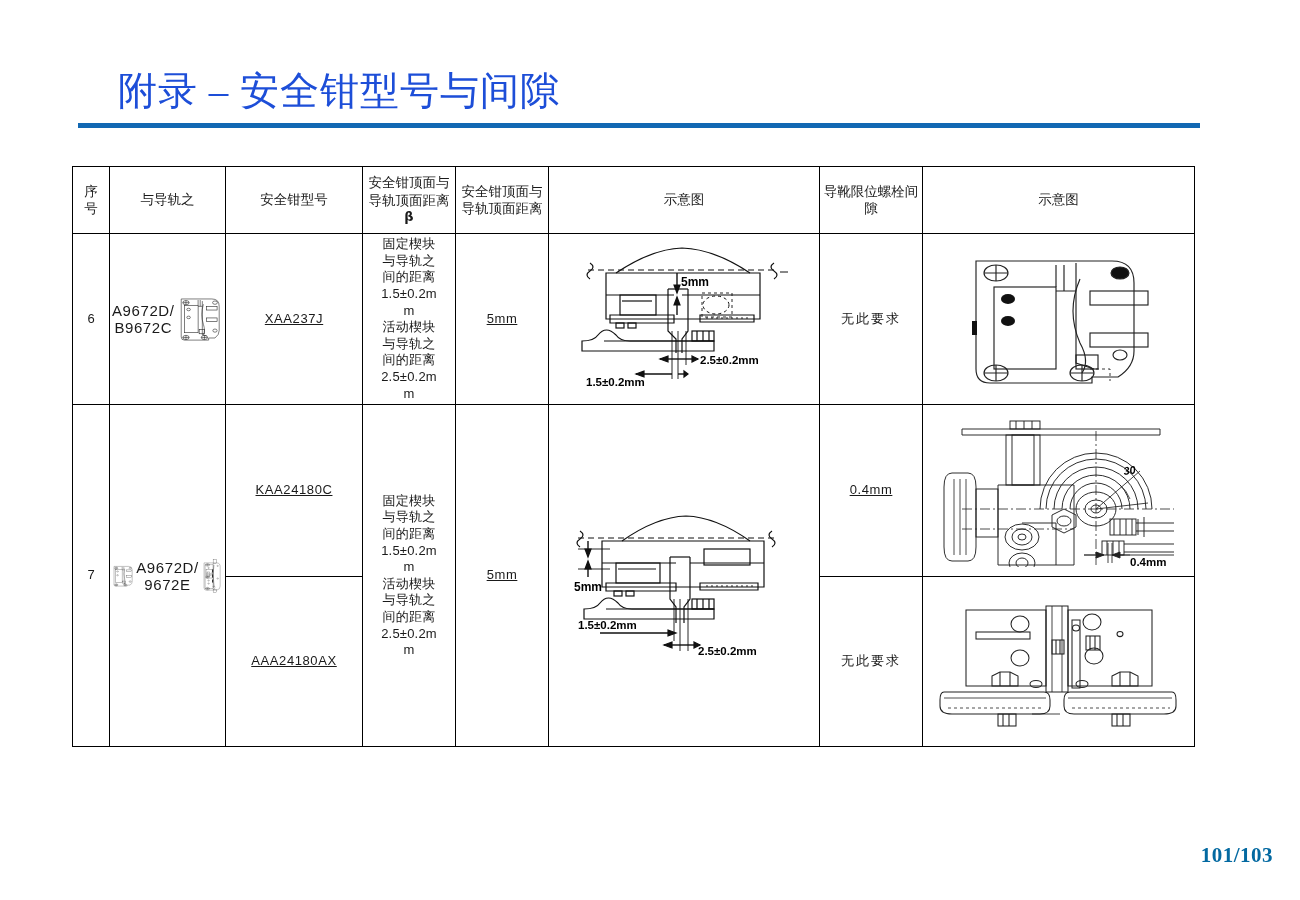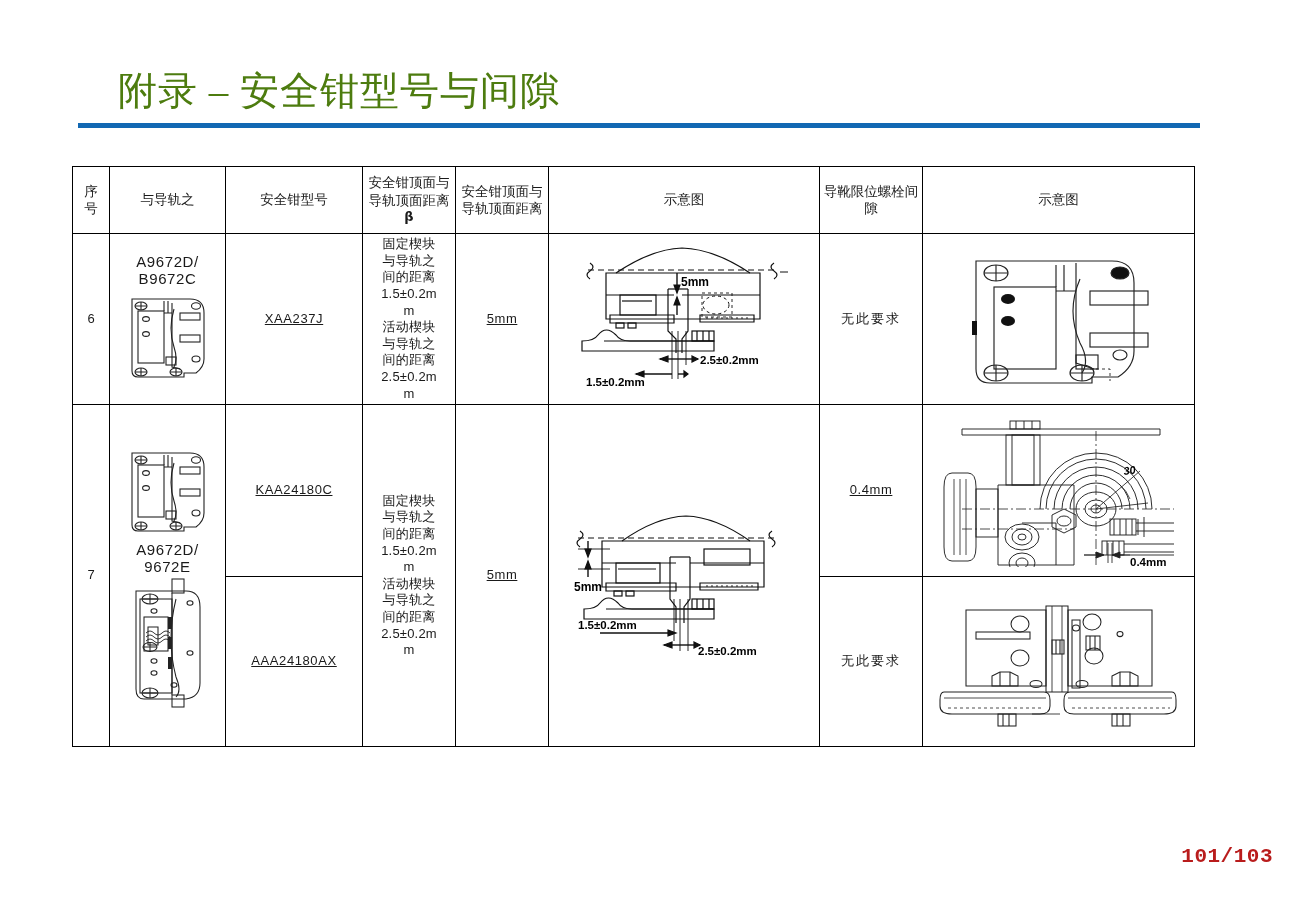--- a/index.html
+++ b/index.html
@@ -18,21 +18,21 @@
 
   
   .slide-title {
     position: absolute;
     left: 118px;
     top: 64px;
     font-size: 39px;
     font-family: "Liberation Serif", "DejaVu Serif", serif;
     font-weight: 400;
     letter-spacing: 1px;
-    color: #4d7c0f;
+    color: #1d4ed8;
     white-space: nowrap;
   }
   .title-rule {
     position: absolute;
     left: 78px;
     top: 123px;
     width: 1122px;
     height: 5px;
     background: #1268b3;
   }
@@ -85,21 +85,21 @@
     letter-spacing: 0.2px;
   }
   .cell-none {
     font-family: "Liberation Serif", "DejaVu Serif", serif;
     font-size: 14px;
     letter-spacing: 2px;
   }
 
   .model-stack {
     display: flex;
-    flex-direction: column;
+    flex-direction: row;
     align-items: center;
     justify-content: center;
     gap: 2px;
   }
   .model-stack.rev { }
   .model-label {
     font-family: "Liberation Sans", "DejaVu Sans", sans-serif;
     font-size: 15px;
     letter-spacing: 0.6px;
     line-height: 1.15;
@@ -118,24 +118,24 @@
   svg text {
     font-family: "Liberation Sans", "DejaVu Sans", sans-serif;
     fill: #000;
   }
 
   
   .page-num {
     position: absolute;
     right: 27px;
     bottom: 32px;
-    font-family: Liberation Mono, monospace;
+    font-family: Liberation Serif, serif;
     font-size: 21px;
     font-weight: 700;
-    color: #b91c1c;
+    color: #0369a1;
     letter-spacing: 0.5px;
   }
 </style>
 </head>
 <body>
 
 <div class="slide-title">附录 – 安全钳型号与间隙</div>
 <div class="title-rule"></div>
 
 <div class="table-wrap">

